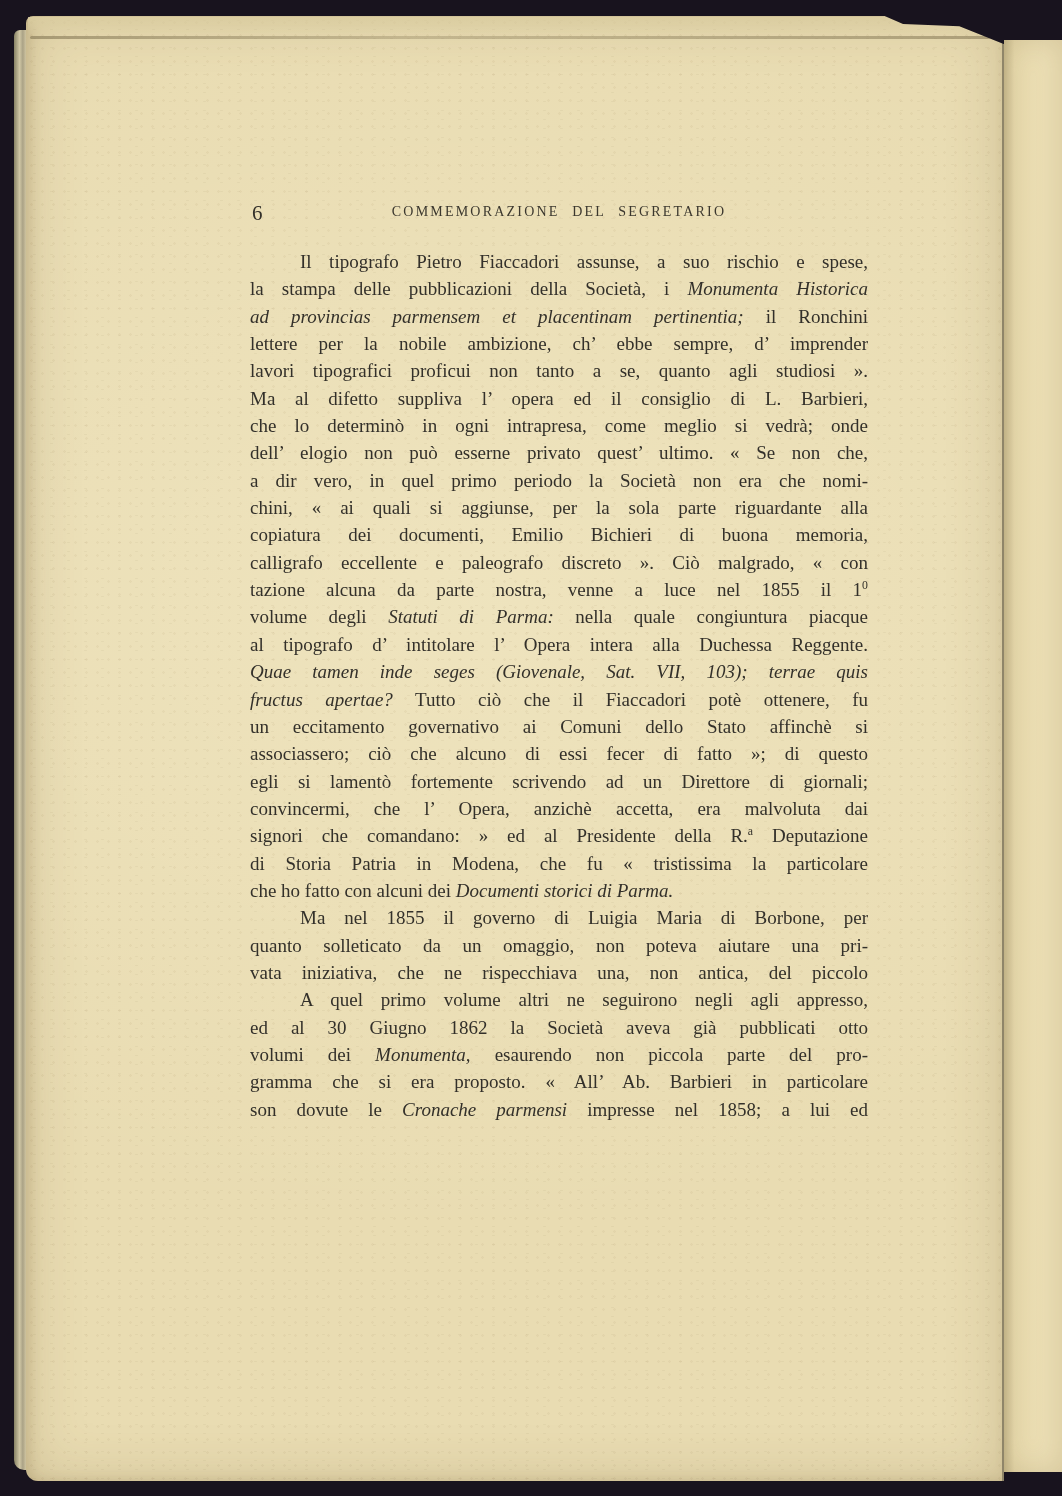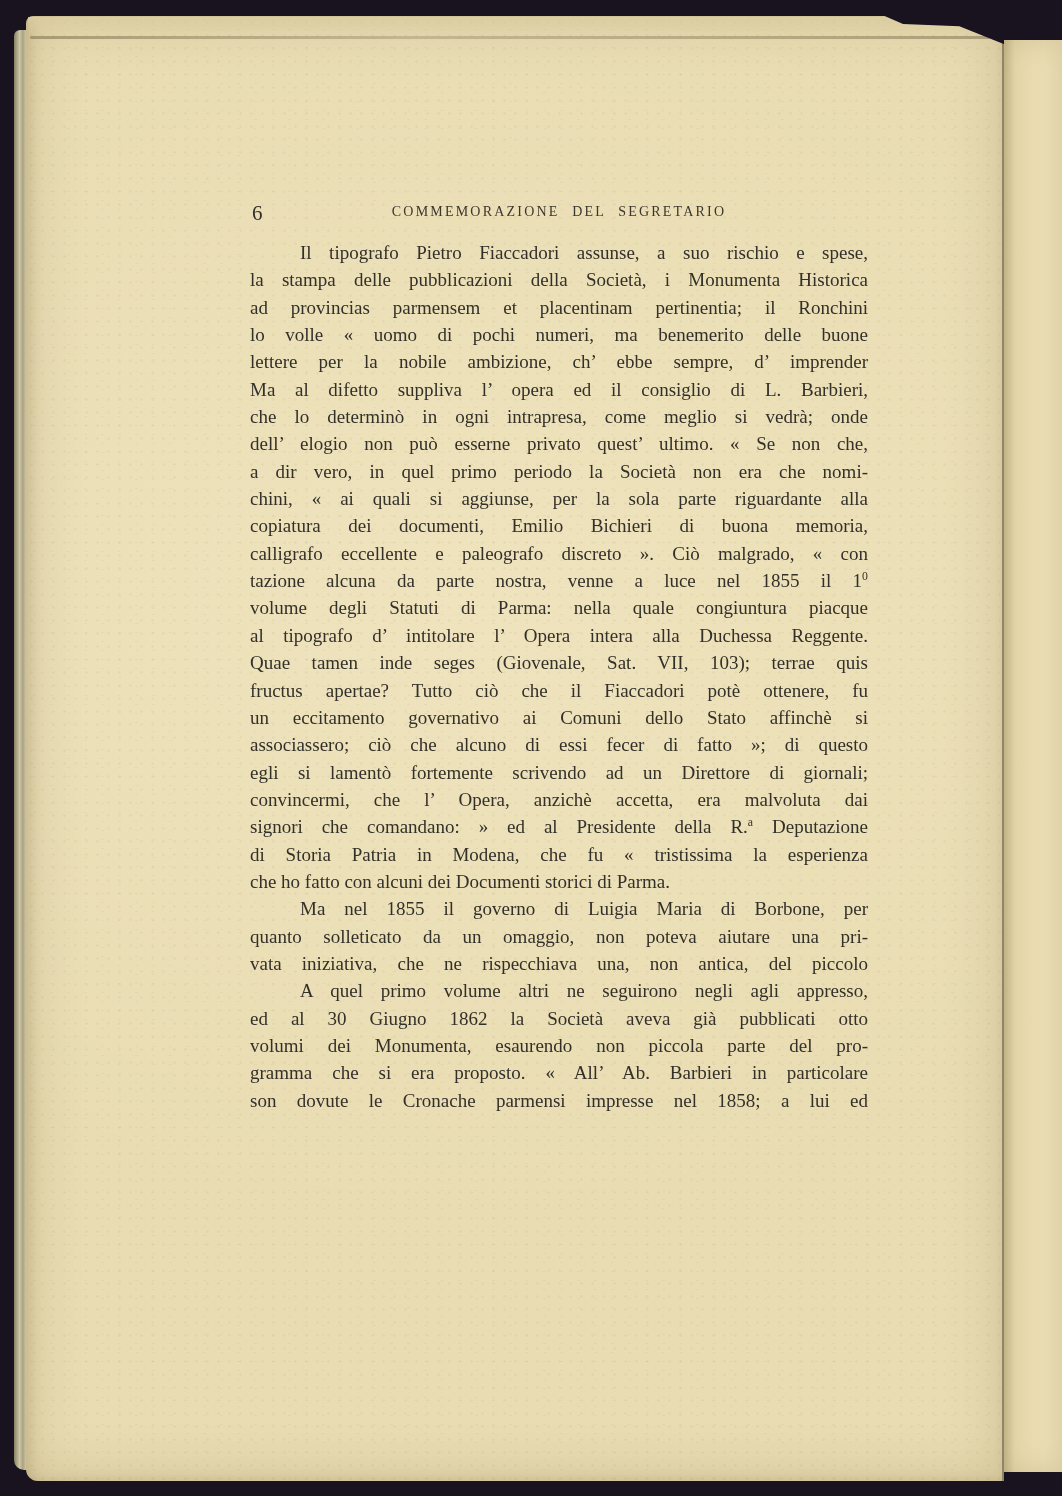--- a/index.html
+++ b/index.html
@@ -73,35 +73,35 @@
   }
   .running-title{
     text-align:center;
     font-size:14px;
     letter-spacing:2.2px;
     word-spacing:7px;
     color:#3b372e;
     padding-top:3px;
   }
   .body-text{
-    position:absolute;left:250px;top:239px;width:618px;
+    position:absolute;left:250px;top:248px;width:618px;
     color:var(--ink);
     font-size:19px;
   }
   .line{
     line-height:27.35px;
     height:27.35px;
     text-align:justify;
     text-align-last:justify;
     white-space:normal;
     overflow:visible;
   }
   .line.ind{text-indent:50px;}
   .line.pend{text-align-last:left;}
-  .it{}
+  .it{font-style:italic;}
   .sup{font-size:0.62em;vertical-align:super;line-height:0;}
 </style>
 </head>
 <body>
 
 <div id="canvas">
 
   <div class="edge-stack"></div>
 
   <div class="page"></div>
@@ -114,40 +114,40 @@
 
   <div class="header-row">
     <span class="page-number">6</span>
     <div class="running-title">COMMEMORAZIONE DEL SEGRETARIO</div>
   </div>
 
   <div class="body-text">
       <div class="line ind"><span>Il tipografo Pietro Fiaccadori assunse, a suo rischio e spese,</span></div>
       <div class="line"><span>la stampa delle pubblicazioni della Società, i </span><span class="it">Monumenta Historica</span></div>
       <div class="line"><span class="it">ad provincias parmensem et placentinam pertinentia;</span><span> il Ronchini</span></div>
-      <div class="line"><span>lo volle « uomo di pochi numeri, ma benemerito delle buone</span></div>
       <div class="line"><span>lettere per la nobile ambizione, ch’ ebbe sempre, d’ imprender</span></div>
+      <div class="line"><span>lavori tipografici proficui non tanto a se, quanto agli studiosi ».</span></div>
       <div class="line"><span>Ma al difetto suppliva l’ opera ed il consiglio di L. Barbieri,</span></div>
       <div class="line"><span>che lo determinò in ogni intrapresa, come meglio si vedrà; onde</span></div>
       <div class="line"><span>dell’ elogio non può esserne privato quest’ ultimo. « Se non che,</span></div>
       <div class="line"><span>a dir vero, in quel primo periodo la Società non era che nomi-</span></div>
       <div class="line"><span>chini, « ai quali si aggiunse, per la sola parte riguardante alla</span></div>
       <div class="line"><span>copiatura dei documenti, Emilio Bichieri di buona memoria,</span></div>
       <div class="line"><span>calligrafo eccellente e paleografo discreto ». Ciò malgrado, « con</span></div>
       <div class="line"><span>tazione alcuna da parte nostra, venne a luce nel 1855 il 1</span><span class="sup">0</span></div>
       <div class="line"><span>volume degli </span><span class="it">Statuti di Parma:</span><span> nella quale congiuntura piacque</span></div>
       <div class="line"><span>al tipografo d’ intitolare l’ Opera intera alla Duchessa Reggente.</span></div>
       <div class="line"><span class="it">Quae tamen inde seges (Giovenale, Sat. VII, 103); terrae quis</span></div>
       <div class="line"><span class="it">fructus apertae?</span><span> Tutto ciò che il Fiaccadori potè ottenere, fu</span></div>
       <div class="line"><span>un eccitamento governativo ai Comuni dello Stato affinchè si</span></div>
       <div class="line"><span>associassero; ciò che alcuno di essi fecer di fatto »; di questo</span></div>
       <div class="line"><span>egli si lamentò fortemente scrivendo ad un Direttore di giornali;</span></div>
       <div class="line"><span>convincermi, che l’ Opera, anzichè accetta, era malvoluta dai</span></div>
       <div class="line"><span>signori che comandano: » ed al Presidente della R.</span><span class="sup">a</span><span> Deputazione</span></div>
-      <div class="line"><span>di Storia Patria in Modena, che fu « tristissima la esperienza</span></div>
+      <div class="line"><span>di Storia Patria in Modena, che fu « tristissima la particolare</span></div>
       <div class="line pend"><span>che ho fatto con alcuni dei </span><span class="it">Documenti storici di Parma.</span></div>
       <div class="line ind"><span>Ma nel 1855 il governo di Luigia Maria di Borbone, per</span></div>
       <div class="line"><span>quanto solleticato da un omaggio, non poteva aiutare una pri-</span></div>
       <div class="line"><span>vata iniziativa, che ne rispecchiava una, non antica, del piccolo</span></div>
       <div class="line ind"><span>A quel primo volume altri ne seguirono negli agli appresso,</span></div>
       <div class="line"><span>ed al 30 Giugno 1862 la Società aveva già pubblicati otto</span></div>
       <div class="line"><span>volumi dei </span><span class="it">Monumenta,</span><span> esaurendo non piccola parte del pro-</span></div>
       <div class="line"><span>gramma che si era proposto. « All’ Ab. Barbieri in particolare</span></div>
       <div class="line"><span>son dovute le </span><span class="it">Cronache parmensi</span><span> impresse nel 1858; a lui ed</span></div>
     </div>

